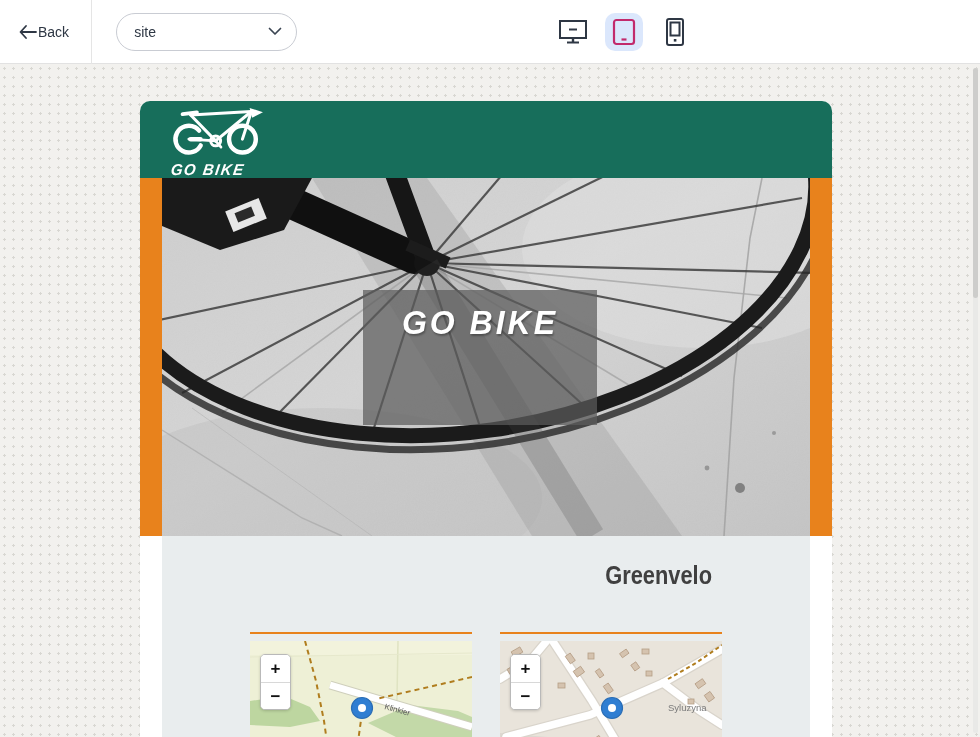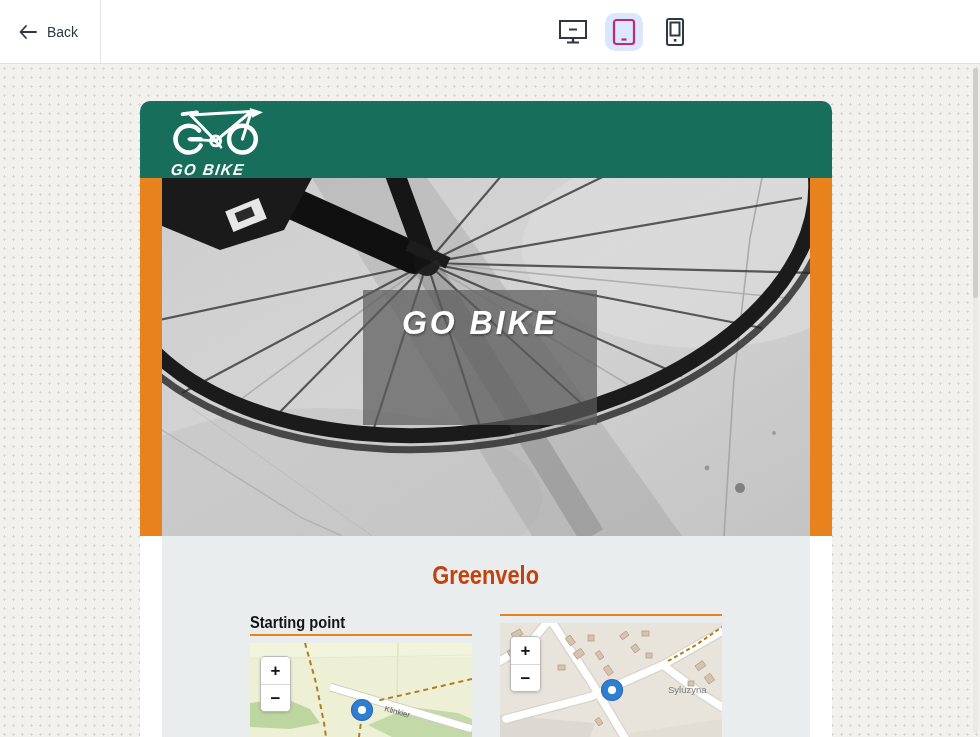--- a/index.html
+++ b/index.html
@@ -2,21 +2,21 @@
 <html><head>
 <meta charset="utf-8">
 <style>
   * { margin:0; padding:0; box-sizing:border-box; }
   html,body { width:980px; height:737px; overflow:hidden; }
   body { font-family:"Liberation Sans", sans-serif; background:#fff; position:relative; }
   .window { width:980px; height:737px; position:relative; box-shadow: inset 0 0 0 1px #d8d8d8; }
 
   
   .toolbar { height:64px; background:#fff; border-bottom:1px solid #e2e2e2; display:flex; align-items:center; position:relative; z-index:5; }
-  .back { display:flex; align-items:center; gap:9px; background:none; border:0; margin-left:18px; font:400 14px "Liberation Sans",sans-serif; color:#2e3744; cursor:pointer; }
+  .back { display:flex; align-items:center; gap:0; background:none; border:0; margin-left:18px; font:400 14px "Liberation Sans",sans-serif; color:#2e3744; cursor:pointer; }
   .tb-divider { width:1px; height:64px; background:#e5e5e5; margin-left:22px; }
   .page-select { margin-left:24px; width:181px; height:38px; border:1px solid #c9ccd3; border-radius:19px; display:flex; align-items:center; justify-content:space-between; padding:0 14px 0 17px; font-size:14px; color:#2e3744; cursor:pointer; background:#fff; }
   .devices { position:absolute; left:554px; top:0; height:64px; display:flex; align-items:center; gap:13px; }
   .dev-btn { width:38px; height:38px; border:0; background:transparent; border-radius:10px; display:flex; align-items:center; justify-content:center; cursor:pointer; }
   .dev-btn.active { background:#dbe7fc; }
 
   
   .canvas { height:673px; position:relative; overflow:hidden;
     background-color:#f2f1ee;
     background-image: radial-gradient(#d8d7d2 1px, transparent 1.2px);
@@ -34,21 +34,21 @@
   .orange { width:22px; background:#e8821c; flex:0 0 22px; }
   .hero-img { flex:1; overflow:hidden; position:relative; }
   .hero-img svg { display:block; width:100%; height:100%; }
   .hero-overlay { position:absolute; left:223px; top:112px; width:234px; height:135px; background:rgba(92,92,92,.72); display:flex; flex-direction:column; align-items:center; justify-content:space-between; padding:14px 6px 16px; }
   .hero-title { color:#fff; font:800 32px "Liberation Sans",sans-serif; font-style:italic; letter-spacing:3px; white-space:nowrap; transform:scaleY(1.05); text-shadow:1px 2px 2px rgba(0,0,0,.3); }
   .hero-sub { color:#fff; font:700 20px "Liberation Sans",sans-serif; font-style:italic; text-align:center; line-height:1.25; text-shadow:1px 1px 1px rgba(0,0,0,.3); }
   .hero-sub .cond { display:inline-block; transform:scaleX(.88); white-space:nowrap; }
 
   .site-body { background:#fff; padding:0 22px; }
   .inner { background:#e9edee; padding:24px 88px 80px; }
-  .section-heading { text-align:center; color:#c2410c; margin-bottom:20px; }
+  .section-heading { text-align:right; color:#404040; margin-bottom:38px; }
   .section-heading .cond { display:inline-block; font:700 26px "Liberation Sans",sans-serif; transform:scaleX(.84); letter-spacing:0; }
   .maps { display:grid; grid-template-columns:222px 222px; column-gap:28px; }
   .map-col h3 { height:20px; }
   .map-col h3 .cond { display:inline-block; font:700 17px "Liberation Sans",sans-serif; color:#141414; transform:scaleX(.86); transform-origin:left center; white-space:nowrap; }
   .rule { height:2px; background:#e8821c; margin:3px 0 7px; }
   .map-frame { position:relative; height:170px; overflow:hidden; cursor:grab; }
   .map-frame svg { display:block; width:222px; height:170px; }
   .zoomctl { position:absolute; left:10px; top:13px; width:31px; background:#fff; border:1px solid #b9b9b9; border-radius:5px; overflow:hidden; box-shadow:0 1px 3px rgba(0,0,0,.18); }
   .zbtn { display:block; width:100%; height:27px; background:#fff; border:0; font:700 17px "Liberation Sans",sans-serif; color:#111; cursor:pointer; line-height:25px; }
   .zbtn + .zbtn { border-top:1px solid #d8d8d8; }
@@ -59,20 +59,26 @@
 <div class="window">
 
   <header class="toolbar">
     <button class="back">
       <svg width="20" height="16" viewBox="0 0 20 16">
         <path d="M8 2 L2.5 8 L8 14 M3 8 H18" fill="none" stroke="#2e3744" stroke-width="1.8" stroke-linecap="round" stroke-linejoin="round"></path>
       </svg>
       <span>Back</span>
     </button>
     <div class="tb-divider"></div>
+    <div class="page-select">
+      <span>site</span>
+      <svg width="14" height="9" viewBox="0 0 14 9">
+        <path d="M1.5 1.5 L7 7 L12.5 1.5" fill="none" stroke="#3a4452" stroke-width="1.7" stroke-linecap="round" stroke-linejoin="round"></path>
+      </svg>
+    </div>
     <div class="devices">
       <button class="dev-btn">
         <svg width="30" height="26" viewBox="0 0 30 26">
           <rect x="2" y="2" width="26" height="17" fill="none" stroke="#2e3744" stroke-width="2"></rect>
           <line x1="11" y1="10.5" x2="19" y2="10.5" stroke="#2e3744" stroke-width="2"></line>
           <line x1="15" y1="19" x2="15" y2="23" stroke="#2e3744" stroke-width="2.4"></line>
           <line x1="9" y1="23.5" x2="21" y2="23.5" stroke="#2e3744" stroke-width="2"></line>
         </svg>
       </button>
       <button class="dev-btn active">
@@ -190,21 +196,20 @@
           <div class="hero-title"><span>GO BIKE</span></div>
         </div>
       </div>
 
       <div class="site-body">
         <div class="inner">
           <h2 class="section-heading"><span class="cond">Greenvelo</span></h2>
           <div class="maps">
 
             <div class="map-col">
-              <h3><span class="cond">Starting point</span></h3>
               <div class="rule"></div>
               <div class="map-frame">
                 <svg viewBox="0 0 222 170">
                   <rect width="222" height="170" fill="#eef0d6"></rect>
                   <rect width="222" height="14" fill="#f2f3dc"></rect>
                   <line x1="148" y1="0" x2="145" y2="170" stroke="#dfe3c2" stroke-width="1.5"></line>
                   <line x1="0" y1="16" x2="222" y2="12" stroke="#e6e8cc" stroke-width="1"></line>
                   <path d="M0,60 L34,55 L60,66 L70,80 L40,86 L0,84 Z" fill="#bdd6a0"></path>
                   <path d="M118,82 L160,64 L208,70 L222,76 L222,98 L150,98 Z" fill="#c3d9a8"></path>
                   <path d="M60,160 L140,140 L222,150 L222,170 L60,170 Z" fill="#b9d49c"></path>

